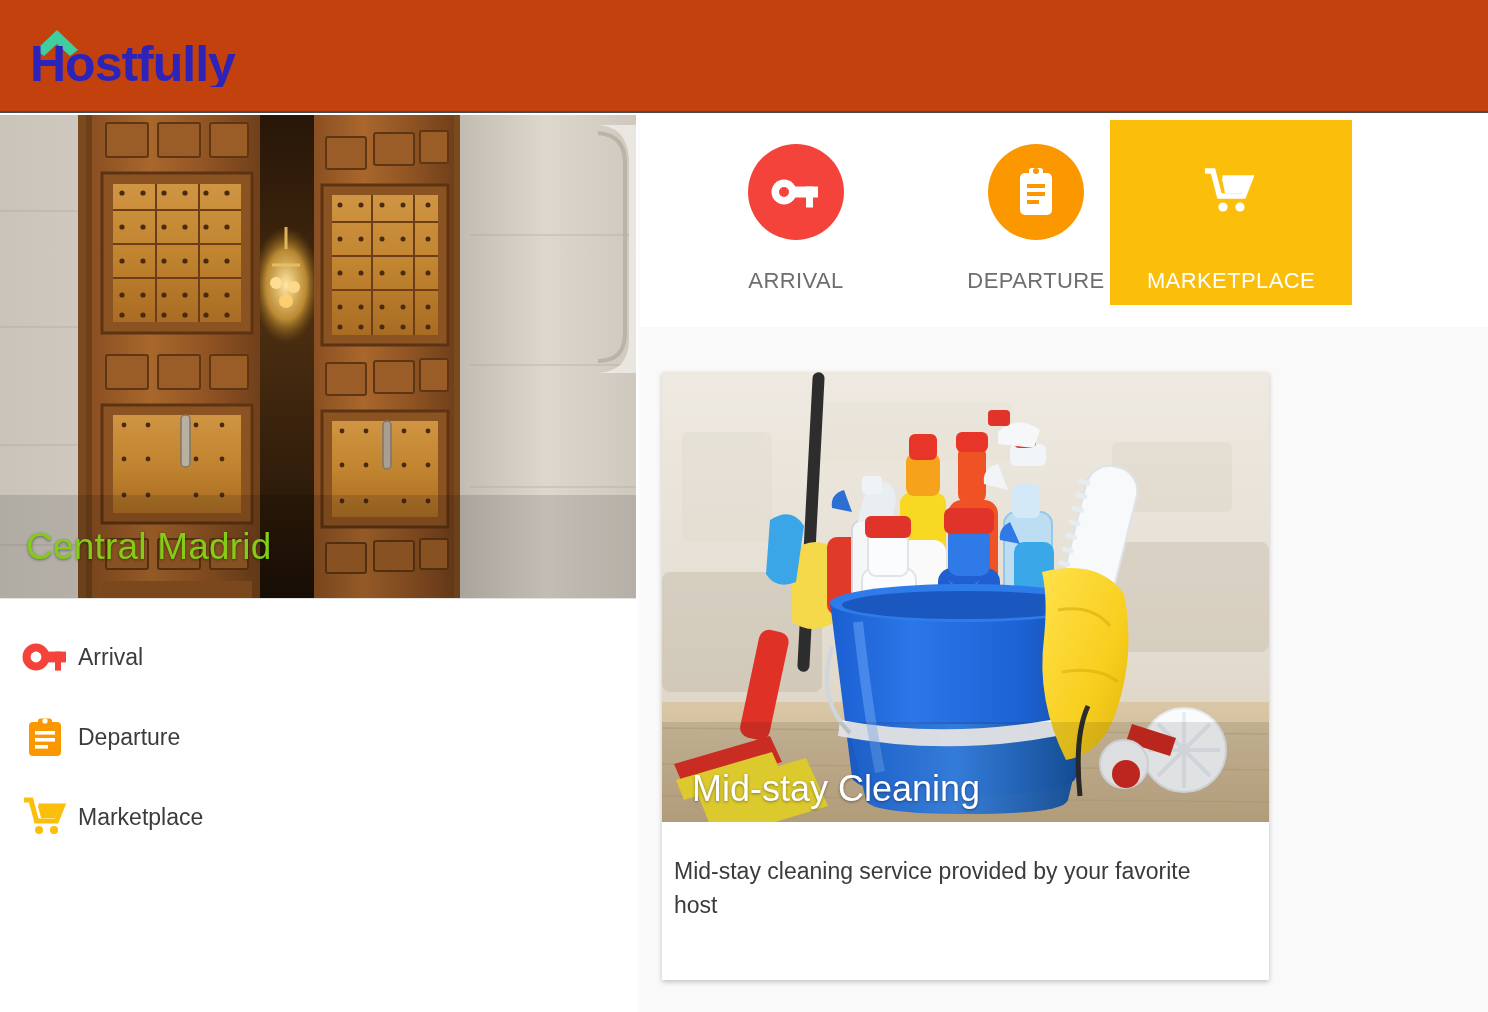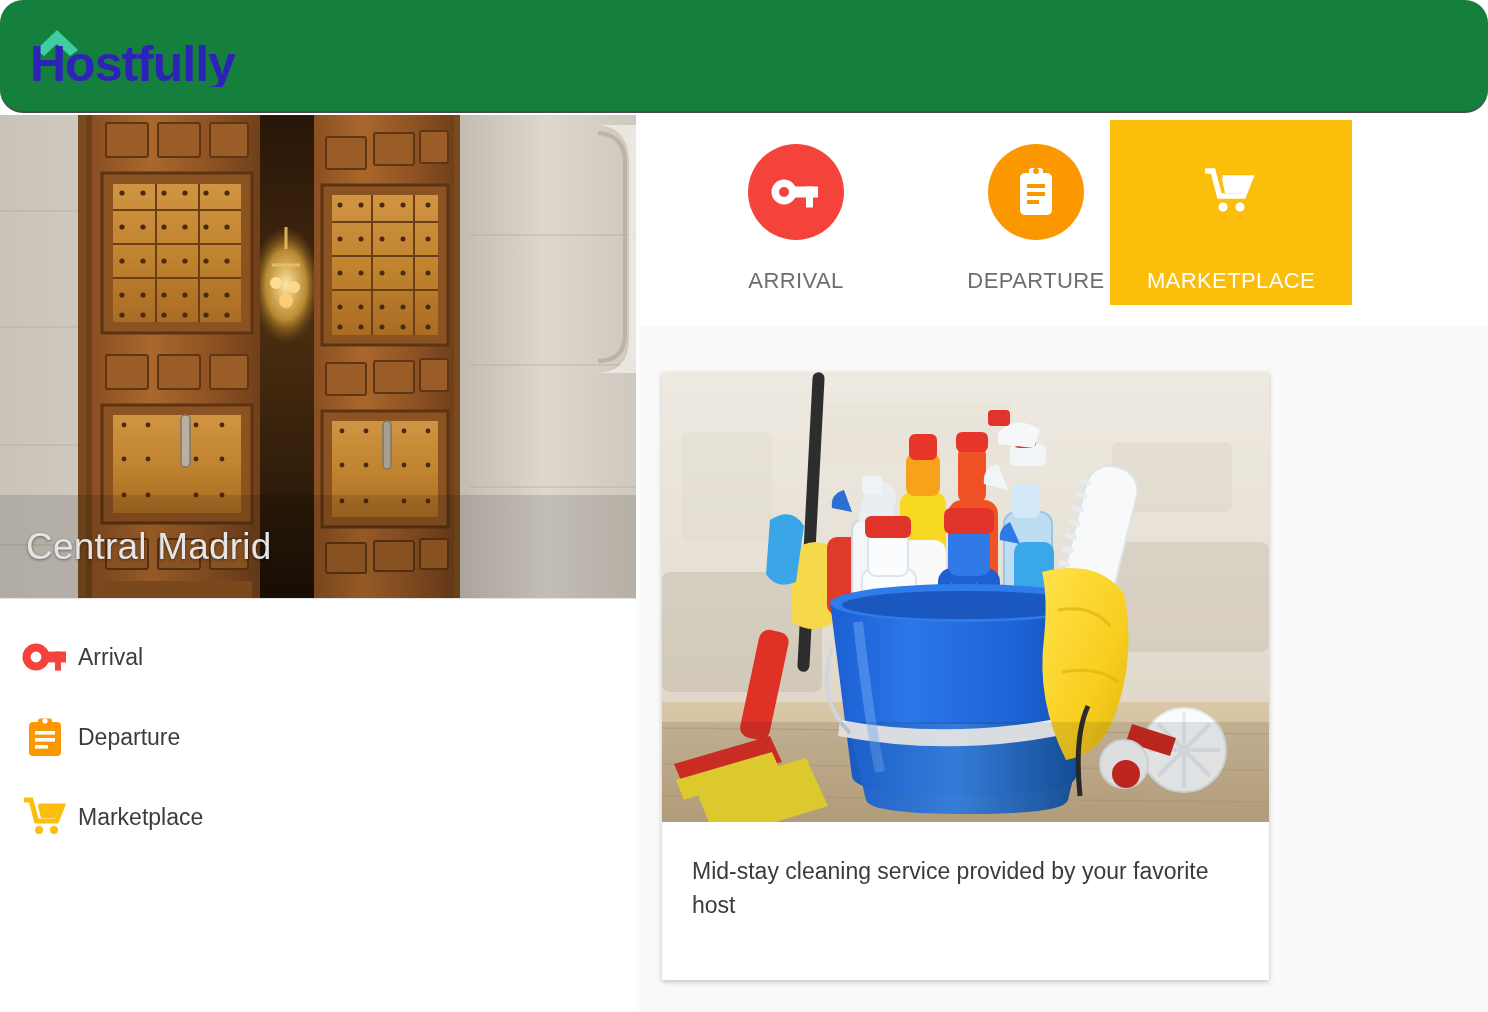--- a/index.html
+++ b/index.html
@@ -7,39 +7,39 @@
     width: 1488px; height: 1012px;
     font-family: "Liberation Sans", sans-serif;
     background: #ffffff;
     overflow: hidden;
   }
   #app { position: relative; width: 1488px; height: 1012px; background: #fff; }
 
   
   .header {
     position: absolute; left: 0; top: 0; width: 1488px; height: 113px;
-    background: #15803d; border-bottom: 2px solid #4a4a4a;
-    display: flex; align-items: center; border-radius: 23px;
+    background: #c2410c; border-bottom: 2px solid #4a4a4a;
+    display: flex; align-items: center;
   }
   .logo-wrap { display: flex; align-items: flex-end; margin-left: 26px; }
   .logo-svg { display: block; }
 
   
   .left-panel {
     position: absolute; left: 0; top: 115px; width: 636px; height: 897px;
     background: #ffffff; overflow: hidden;
   }
   .hero {
     position: relative; width: 636px; height: 483px; overflow: hidden;
     background: #6b4b2c;
   }
   .hero-img { position: absolute; inset: 0; }
   .hero-title {
     position: absolute; left: 26px; bottom: 30px;
-    color: #e5e5e5; font-size: 37px; font-weight: 400;
+    color: #84cc16; font-size: 37px; font-weight: 400;
     letter-spacing: 0.2px;
     text-shadow: 0 1px 3px rgba(0,0,0,0.45);
   }
   .hero-divider { width: 636px; height: 1px; background: #e3e3e3; }
 
   .menu { padding-top: 18px; background:#fff; }
   .menu-item {
     display: flex; align-items: center; height: 80px; padding-left: 22px;
     cursor: pointer;
   }
@@ -91,21 +91,21 @@
   }
   .card-media {
     position: relative; width: 607px; height: 450px; overflow: hidden;
     background: #cdbfa8;
   }
   .card-title {
     position: absolute; left: 30px; bottom: 12px;
     color: #ffffff; font-size: 36px; font-weight: 400;
     text-shadow: 0 1px 3px rgba(0,0,0,0.4);
   }
-  .card-body { padding: 32px 30px 58px 30px; }
+  .card-body { padding: 32px 30px 58px 12px; }
   .card-desc {
     font-size: 23px; line-height: 1.48; color: #3b3b3b; max-width: 545px;
   }
 </style>
 </head>
 <body>
 
 <div id="app">
 
   <div class="header">
@@ -573,20 +573,21 @@
             <line x1="496" y1="352" x2="548" y2="404"></line>
               <line x1="496" y1="404" x2="548" y2="352"></line>
           </g>
           <path d="M470 352 l44 14 l-6 18 l-44 -14 z" fill="#cf2b22"></path>
           <circle cx="462" cy="392" r="24" fill="#f6f8fa" stroke="#e2e7eb" stroke-width="2"></circle>
           <circle cx="464" cy="402" r="14" fill="#d32b22"></circle>
           <path d="M418 424 q-6 -60 8 -90" fill="none" stroke="#2d2d2d" stroke-width="5"></path>
 
           <rect x="0" y="350" width="607" height="100" fill="#000" opacity="0.10"></rect>
         </svg>
+        <div class="card-title">Mid-stay Cleaning</div>
       </div>
       <div class="card-body">
         <div class="card-desc">Mid-stay cleaning service provided by your favorite host</div>
       </div>
     </div>
 
   </div>
 </div>
 
 </body></html>

